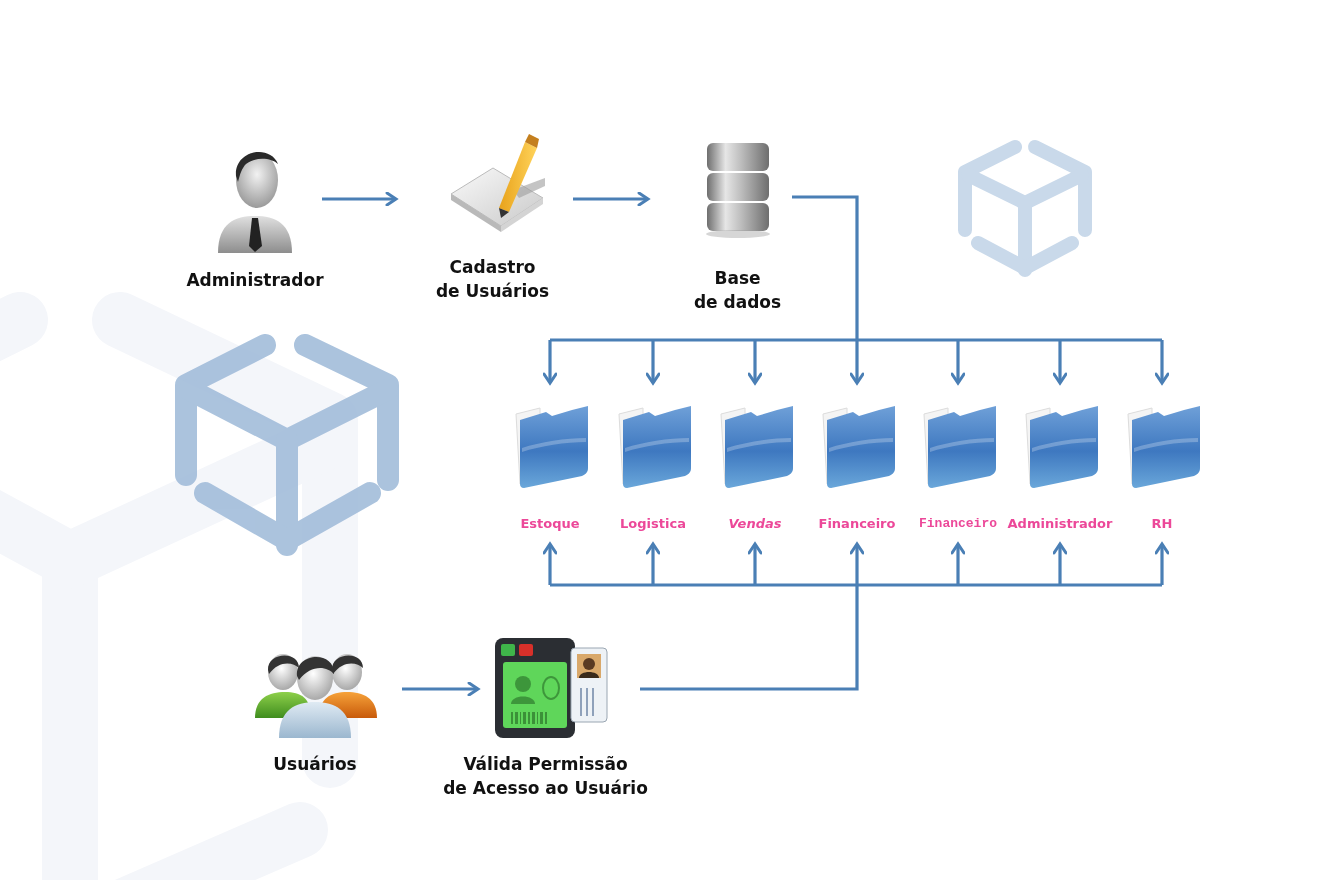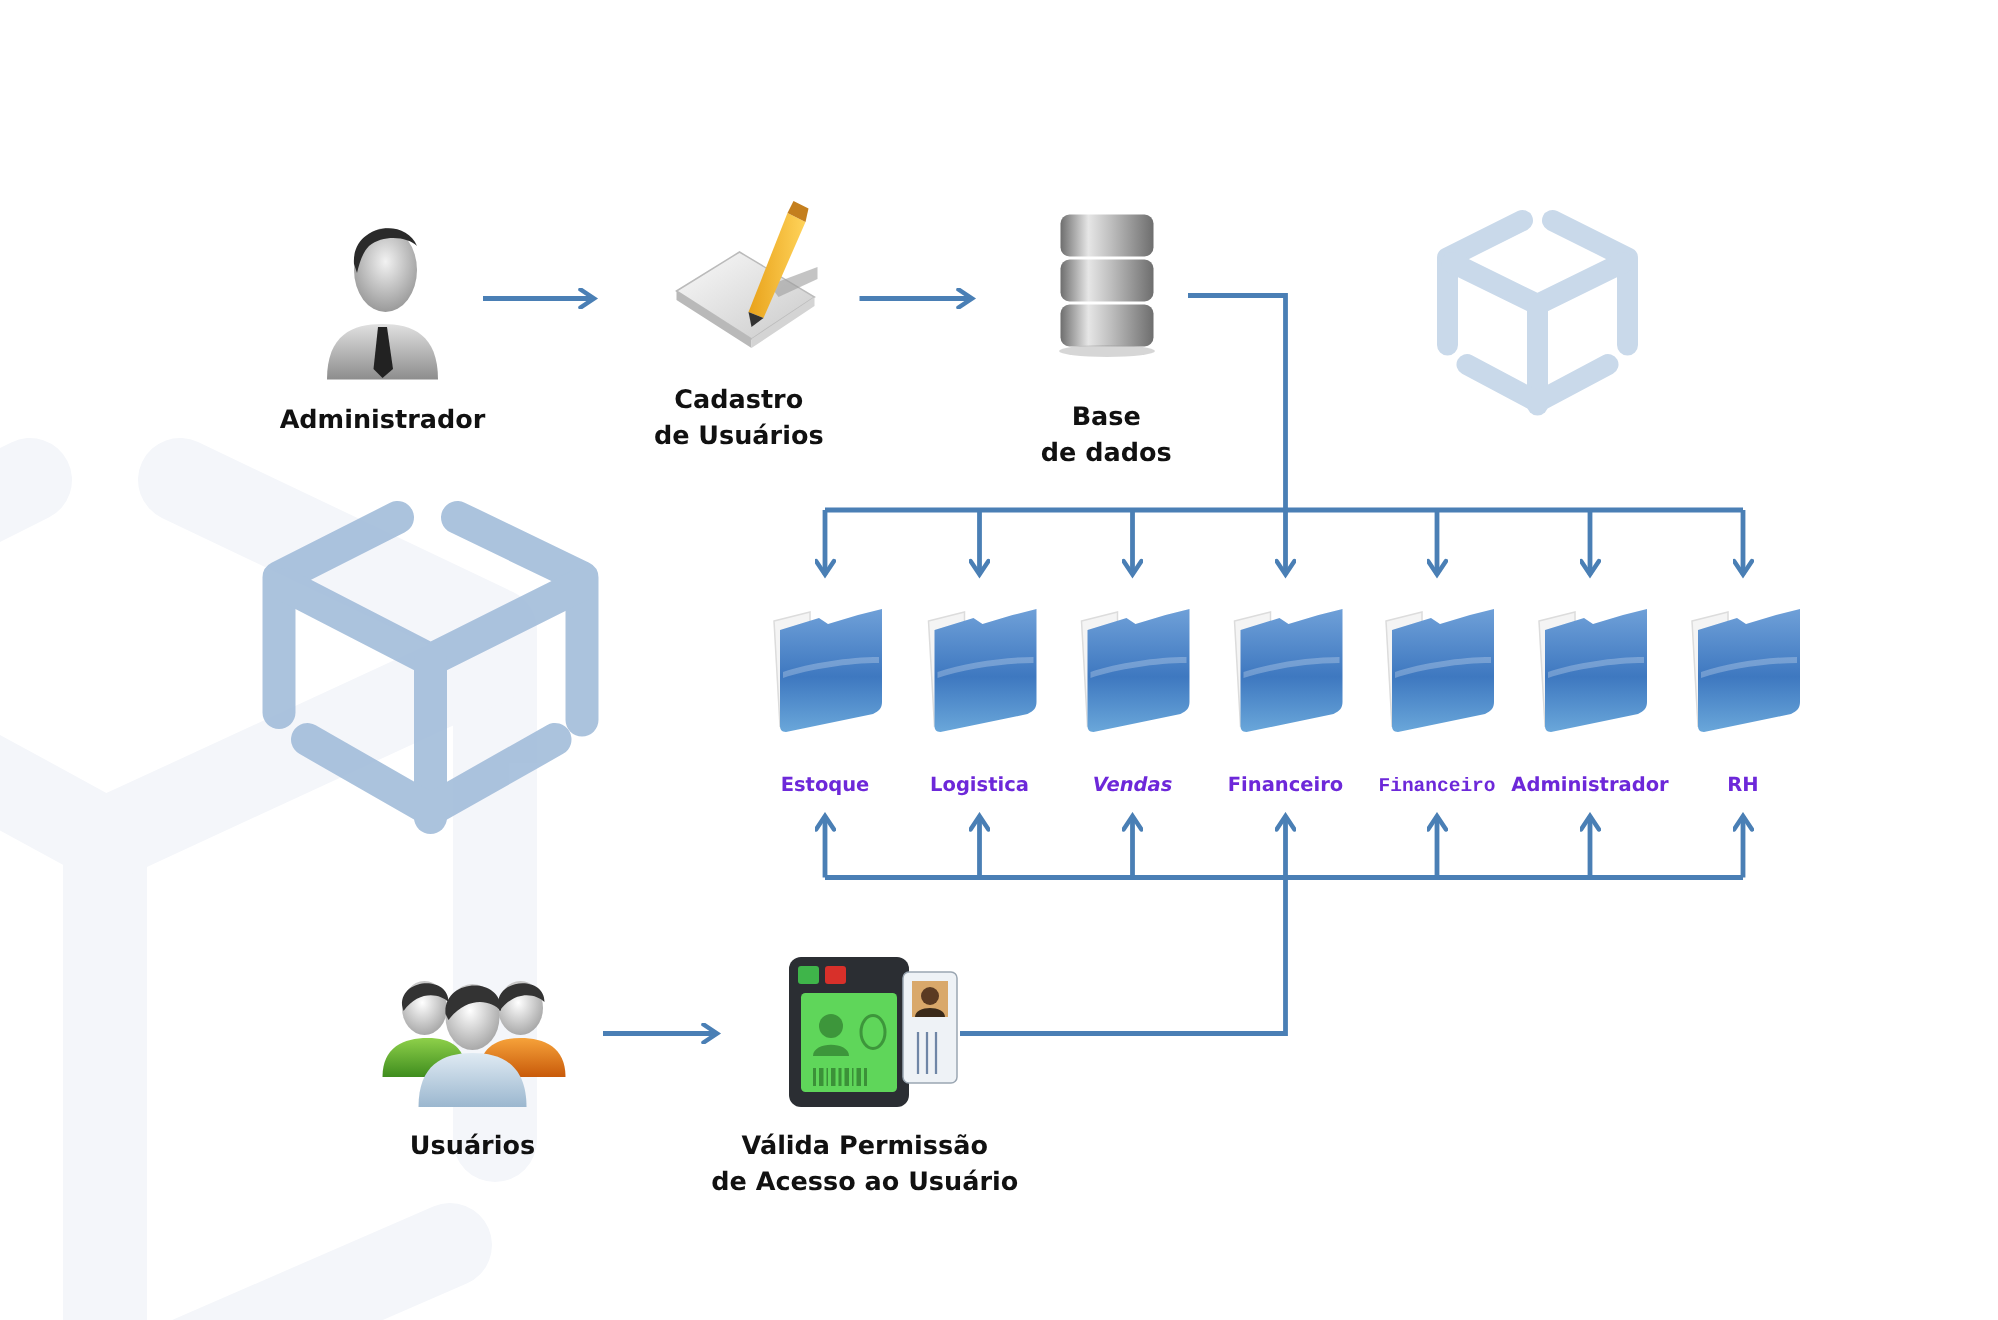--- a/index.html
+++ b/index.html
@@ -1,21 +1,21 @@
 <!DOCTYPE html>
 <html><head>
 <meta charset="utf-8">
 <style>
   html, body { margin:0; padding:0; }
   body { width:1332px; height:880px; background:#ffffff; position:relative; overflow:hidden;
          font-family:"DejaVu Sans", "Liberation Sans", sans-serif; }
   #bg, #links { position:absolute; left:0; top:0; }
   .node { position:absolute; text-align:center; }
   .label { font-weight:bold; color:#111; font-size:17px; line-height:24px; white-space:nowrap; }
-  .flabel { position:absolute; font-weight:bold; color:#6d28d9; font-size:13px; transform:translateX(-50%); white-space:nowrap; top:516px; }
+  .flabel { position:absolute; font-weight:bold; color:#ec4899; font-size:13px; transform:translateX(-50%); white-space:nowrap; top:516px; }
   .folder { position:absolute; top:398px; width:80px; height:92px; transform:translateX(-50%); }
 </style>
 </head>
 <body>
 
 <svg id="bg" width="1332" height="880">
   <g stroke="#f4f6fa" stroke-width="56" fill="none" stroke-linecap="round" stroke-linejoin="round">
     <polyline points="20,320 -60,360"></polyline>
     <polyline points="120,320 330,420 330,760"></polyline>
     <polyline points="300,830 70,930"></polyline>
@@ -161,21 +161,21 @@
     <path d="M74,78 C74,58 86,52 102,52 C118,52 132,58 132,78 Z" fill="url(#gorange)"></path>
     <ellipse cx="102" cy="32" rx="15" ry="18" fill="url(#gface)"></ellipse>
     <path d="M87,30 C86,12 118,10 118,28 C112,22 98,20 88,34 Z" fill="#333"></path>
     <path d="M34,98 C34,70 50,62 70,62 C90,62 106,70 106,98 Z" fill="url(#gblue)"></path>
     <ellipse cx="70" cy="38" rx="18" ry="22" fill="url(#gface)"></ellipse>
     <path d="M52,36 C50,12 90,10 89,34 C82,26 66,24 54,40 Z" fill="#333"></path>
   </svg>
   <div class="label" style="margin-top:12px;">Usuários</div>
 </div>
 
-<div class="node" style="left:469px; top:632px; width:215px;text-align:center;">
+<div class="node" style="left:438px; top:632px; width:215px;text-align:center;">
   <svg width="130" height="110" viewBox="0 0 130 110" style="display:block;margin:0 auto;">
     <rect x="14" y="6" width="80" height="100" rx="8" fill="#2b2e33"></rect>
     <rect x="20" y="12" width="14" height="12" rx="2" fill="#3fb54a"></rect>
     <rect x="38" y="12" width="14" height="12" rx="2" fill="#d8302a"></rect>
     <rect x="22" y="30" width="64" height="66" rx="3" fill="#5fd65a"></rect>
     <circle cx="42" cy="52" r="8" fill="#2f7a2d" opacity="0.7"></circle>
     <path d="M30,72 C30,62 54,62 54,72 Z" fill="#2f7a2d" opacity="0.7"></path>
     <ellipse cx="70" cy="56" rx="8" ry="11" fill="none" stroke="#2f7a2d" stroke-width="2" opacity="0.7"></ellipse>
     <g fill="#2f7a2d" opacity="0.75">
       <rect x="30" y="80" width="2" height="12"></rect>

